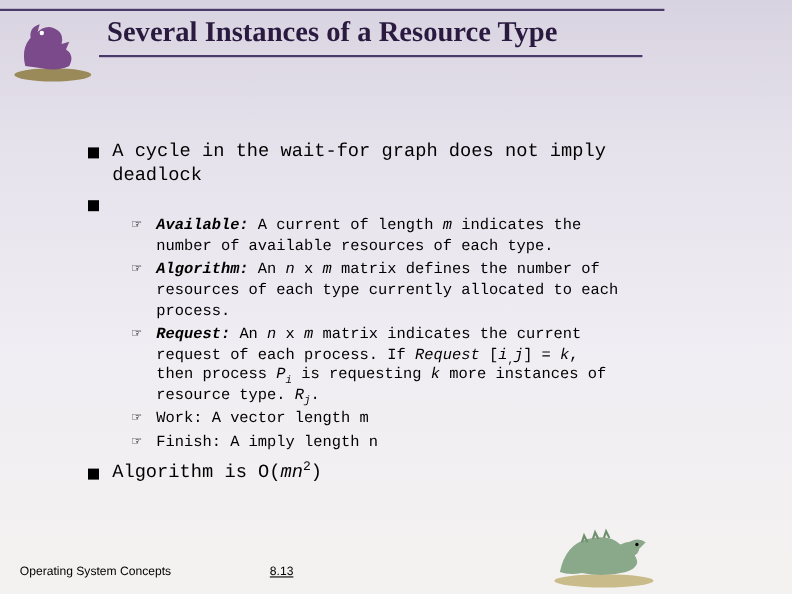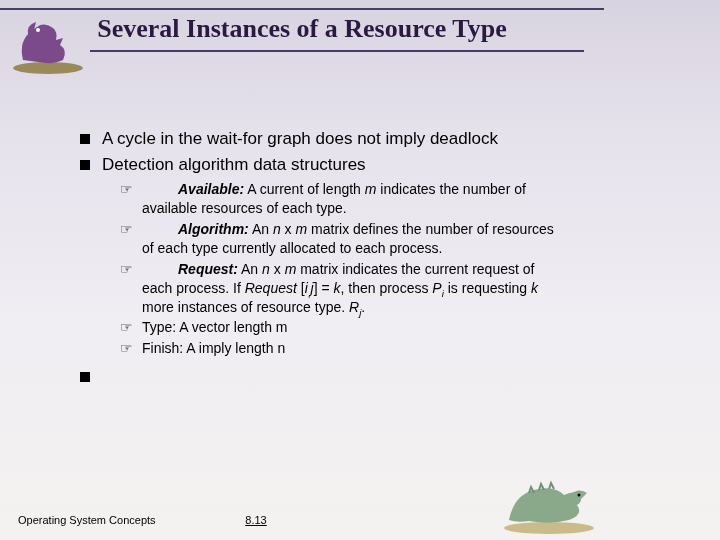--- a/index.html
+++ b/index.html
@@ -58,21 +58,21 @@
     bottom: 5px;
     right: 5px;
     width: 100px;
     height: 70px;
   }
   .content {
     position: absolute;
     top: 128px;
     left: 80px;
     right: 40px;
-    font-family: Liberation Sans, sans-serif;
+    font-family: Liberation Mono, monospace;
     color: #000;
   }
   .lvl1 {
     display: flex;
     align-items: flex-start;
     margin-bottom: 4px;
     font-size: 17px;
     line-height: 1.3;
   }
   .lvl1 .bullet {
@@ -111,21 +111,21 @@
     display: flex;
     justify-content: space-between;
     align-items: center;
   }
   .footer .center {
     position: absolute;
     left: 50%;
     transform: translateX(-50%);
     text-decoration: underline;
   }
-  .bold-ital { font-weight: bold; font-style: italic; margin-left: 36px; }
+  .bold-ital { font-weight: bold; font-style: italic; }
   .ital { font-style: italic; }
   sup { font-size: 0.7em; vertical-align: super; line-height: 0; }
   sub { font-size: 0.7em; vertical-align: sub; line-height: 0; }
 </style>
 </head>
 <body>
 
 <div class="slide">
   <div class="top-line"></div>
 
@@ -141,21 +141,20 @@
 
   <div class="content">
 
     <div class="lvl1">
       <div class="bullet"></div>
       <div>A cycle in the wait-for graph does not imply deadlock</div>
     </div>
 
     <div class="lvl1">
       <div class="bullet"></div>
-      <div>Detection algorithm data structures</div>
     </div>
 
     <div class="lvl2">
       <div class="point">☞</div>
       <div class="txt">
         <span class="bold-ital">Available:</span><span>  A current of length </span><span class="ital">m</span><span> indicates the number of available resources of each type.</span>
       </div>
     </div>
 
     <div class="lvl2">
@@ -167,30 +166,33 @@
 
     <div class="lvl2">
       <div class="point">☞</div>
       <div class="txt">
         <span class="bold-ital">Request:</span><span>  An </span><span class="ital">n</span><span> x </span><span class="ital">m</span><span> matrix indicates the current request  of each process.  If </span><span class="ital">Request</span><span> [</span><span class="ital">i</span><sub>,</sub><span class="ital">j</span><span>] = </span><span class="ital">k</span><span>, then process </span><span class="ital">P</span><sub class="ital">i</sub><span> is requesting </span><span class="ital">k</span><span> more instances of resource type. </span><span class="ital">R</span><sub class="ital">j</sub><span>.</span>
       </div>
     </div>
 
     <div class="lvl2">
       <div class="point">☞</div>
-      <div class="txt">Type: A vector length m</div>
+      <div class="txt">Work: A vector length m</div>
     </div>
 
     <div class="lvl2">
       <div class="point">☞</div>
       <div class="txt">Finish: A imply length n</div>
     </div>
 
     <div class="lvl1" style="margin-top:8px">
       <div class="bullet"></div>
+      <div>
+        <span>Algorithm is O(</span><span class="ital">mn</span><sup>2</sup><span>)</span>
+      </div>
     </div>
 
   </div>
 
   <div class="footer">
     <span>Operating System Concepts</span>
     <span class="center">8.13</span>
   </div>
 
   <svg class="dino-right" viewBox="0 0 100 70">

